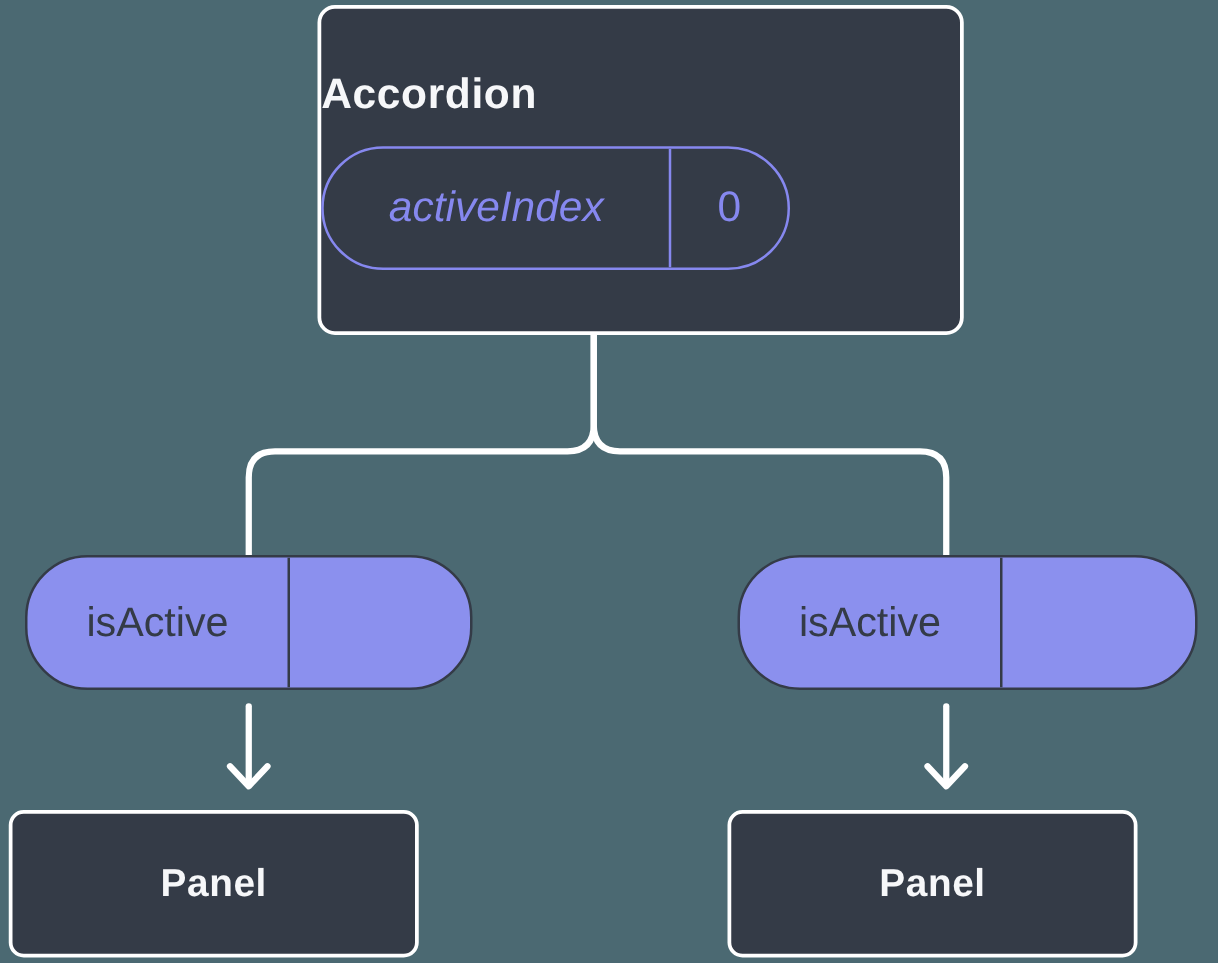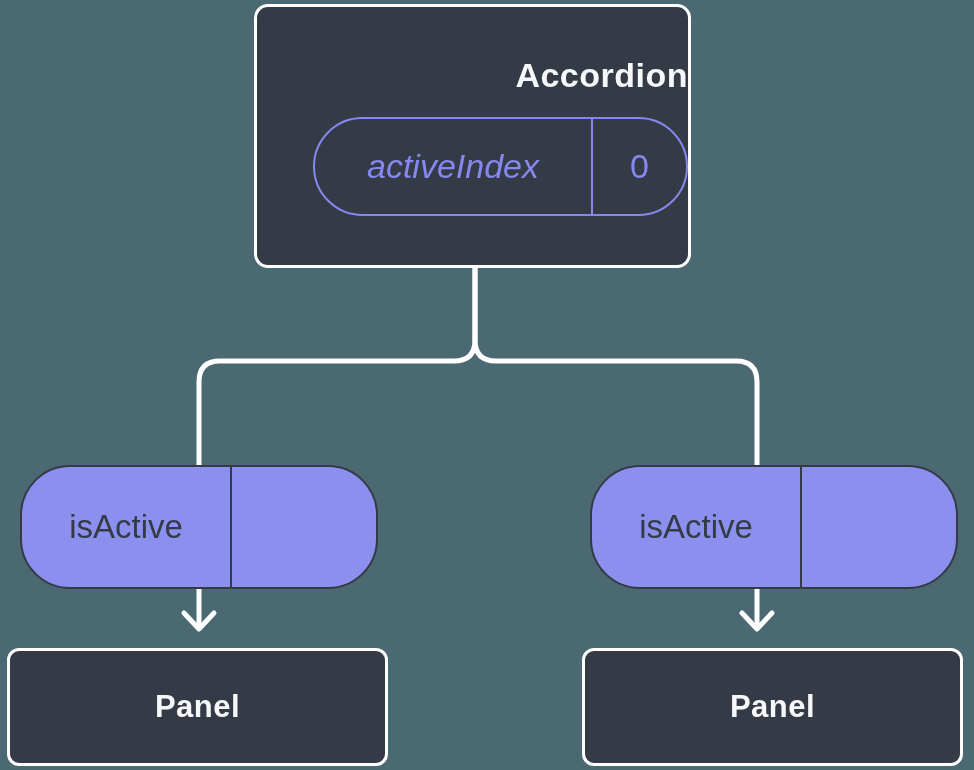--- a/index.html
+++ b/index.html
@@ -33,28 +33,28 @@
   .connectors path {
     fill: none;
     stroke: var(--connector, #ffffff);
     stroke-width: 5;
     stroke-linecap: round;
     stroke-linejoin: round;
   }
   .root-box {
     position: absolute;
     left: 254px; top: 4px;
-    width: 437px; height: 264px;
+    width: 517px; height: 264px;
     background: var(--node-fill, #343b47);
     border: 3px solid var(--node-border, #ffffff);
     border-radius: 14px;
     z-index: 2;
     display: flex;
     flex-direction: column;
-    align-items: flex-end;
+    align-items: flex-start;
     justify-content: center;
     gap: 22px;
   }
   .root-title {
     color: var(--title-text, #f6f7f9);
     font-size: 34px;
     font-weight: 600;
     letter-spacing: 0.5px;
   }
   .pill {
@@ -73,36 +73,36 @@
   .pill-outline {
     width: 375px;
     border: 2px solid var(--accent-purple, #8688ef);
     background: transparent;
     color: var(--accent-purple, #8688ef);
   }
   .pill-outline .seg-name { width: 278px; border-right: 2px solid var(--accent-purple, #8688ef); font-style: italic; }
   .pill-outline .seg-value { flex: 1; }
   .pill-solid {
     position: absolute;
-    top: 465px;
-    height: 124px;
+    top: 444px;
+    height: 108px;
     background: var(--pill-fill, #8b90ee);
     border: 2px solid var(--pill-text, #343b47);
     color: var(--pill-text, #343b47);
     z-index: 2;
   }
   .pill-solid .seg { font-size: 33px; }
   .pill-solid .seg-name { width: 210px; border-right: 2px solid var(--pill-text, #343b47); }
   .pill-solid .seg-value { flex: 1; }
   .pill-left-child { left: 20px; width: 358px; }
   .pill-right-child { left: 590px; width: 368px; }
   .panel-box {
     position: absolute;
     top: 648px;
-    width: 381px;
+    width: 328px;
     height: 118px;
     background: var(--node-fill, #343b47);
     border: 3px solid var(--node-border, #ffffff);
     border-radius: 12px;
     display: flex;
     align-items: center;
     justify-content: center;
     color: var(--title-text, #f6f7f9);
     font-size: 31px;
     font-weight: 600;

